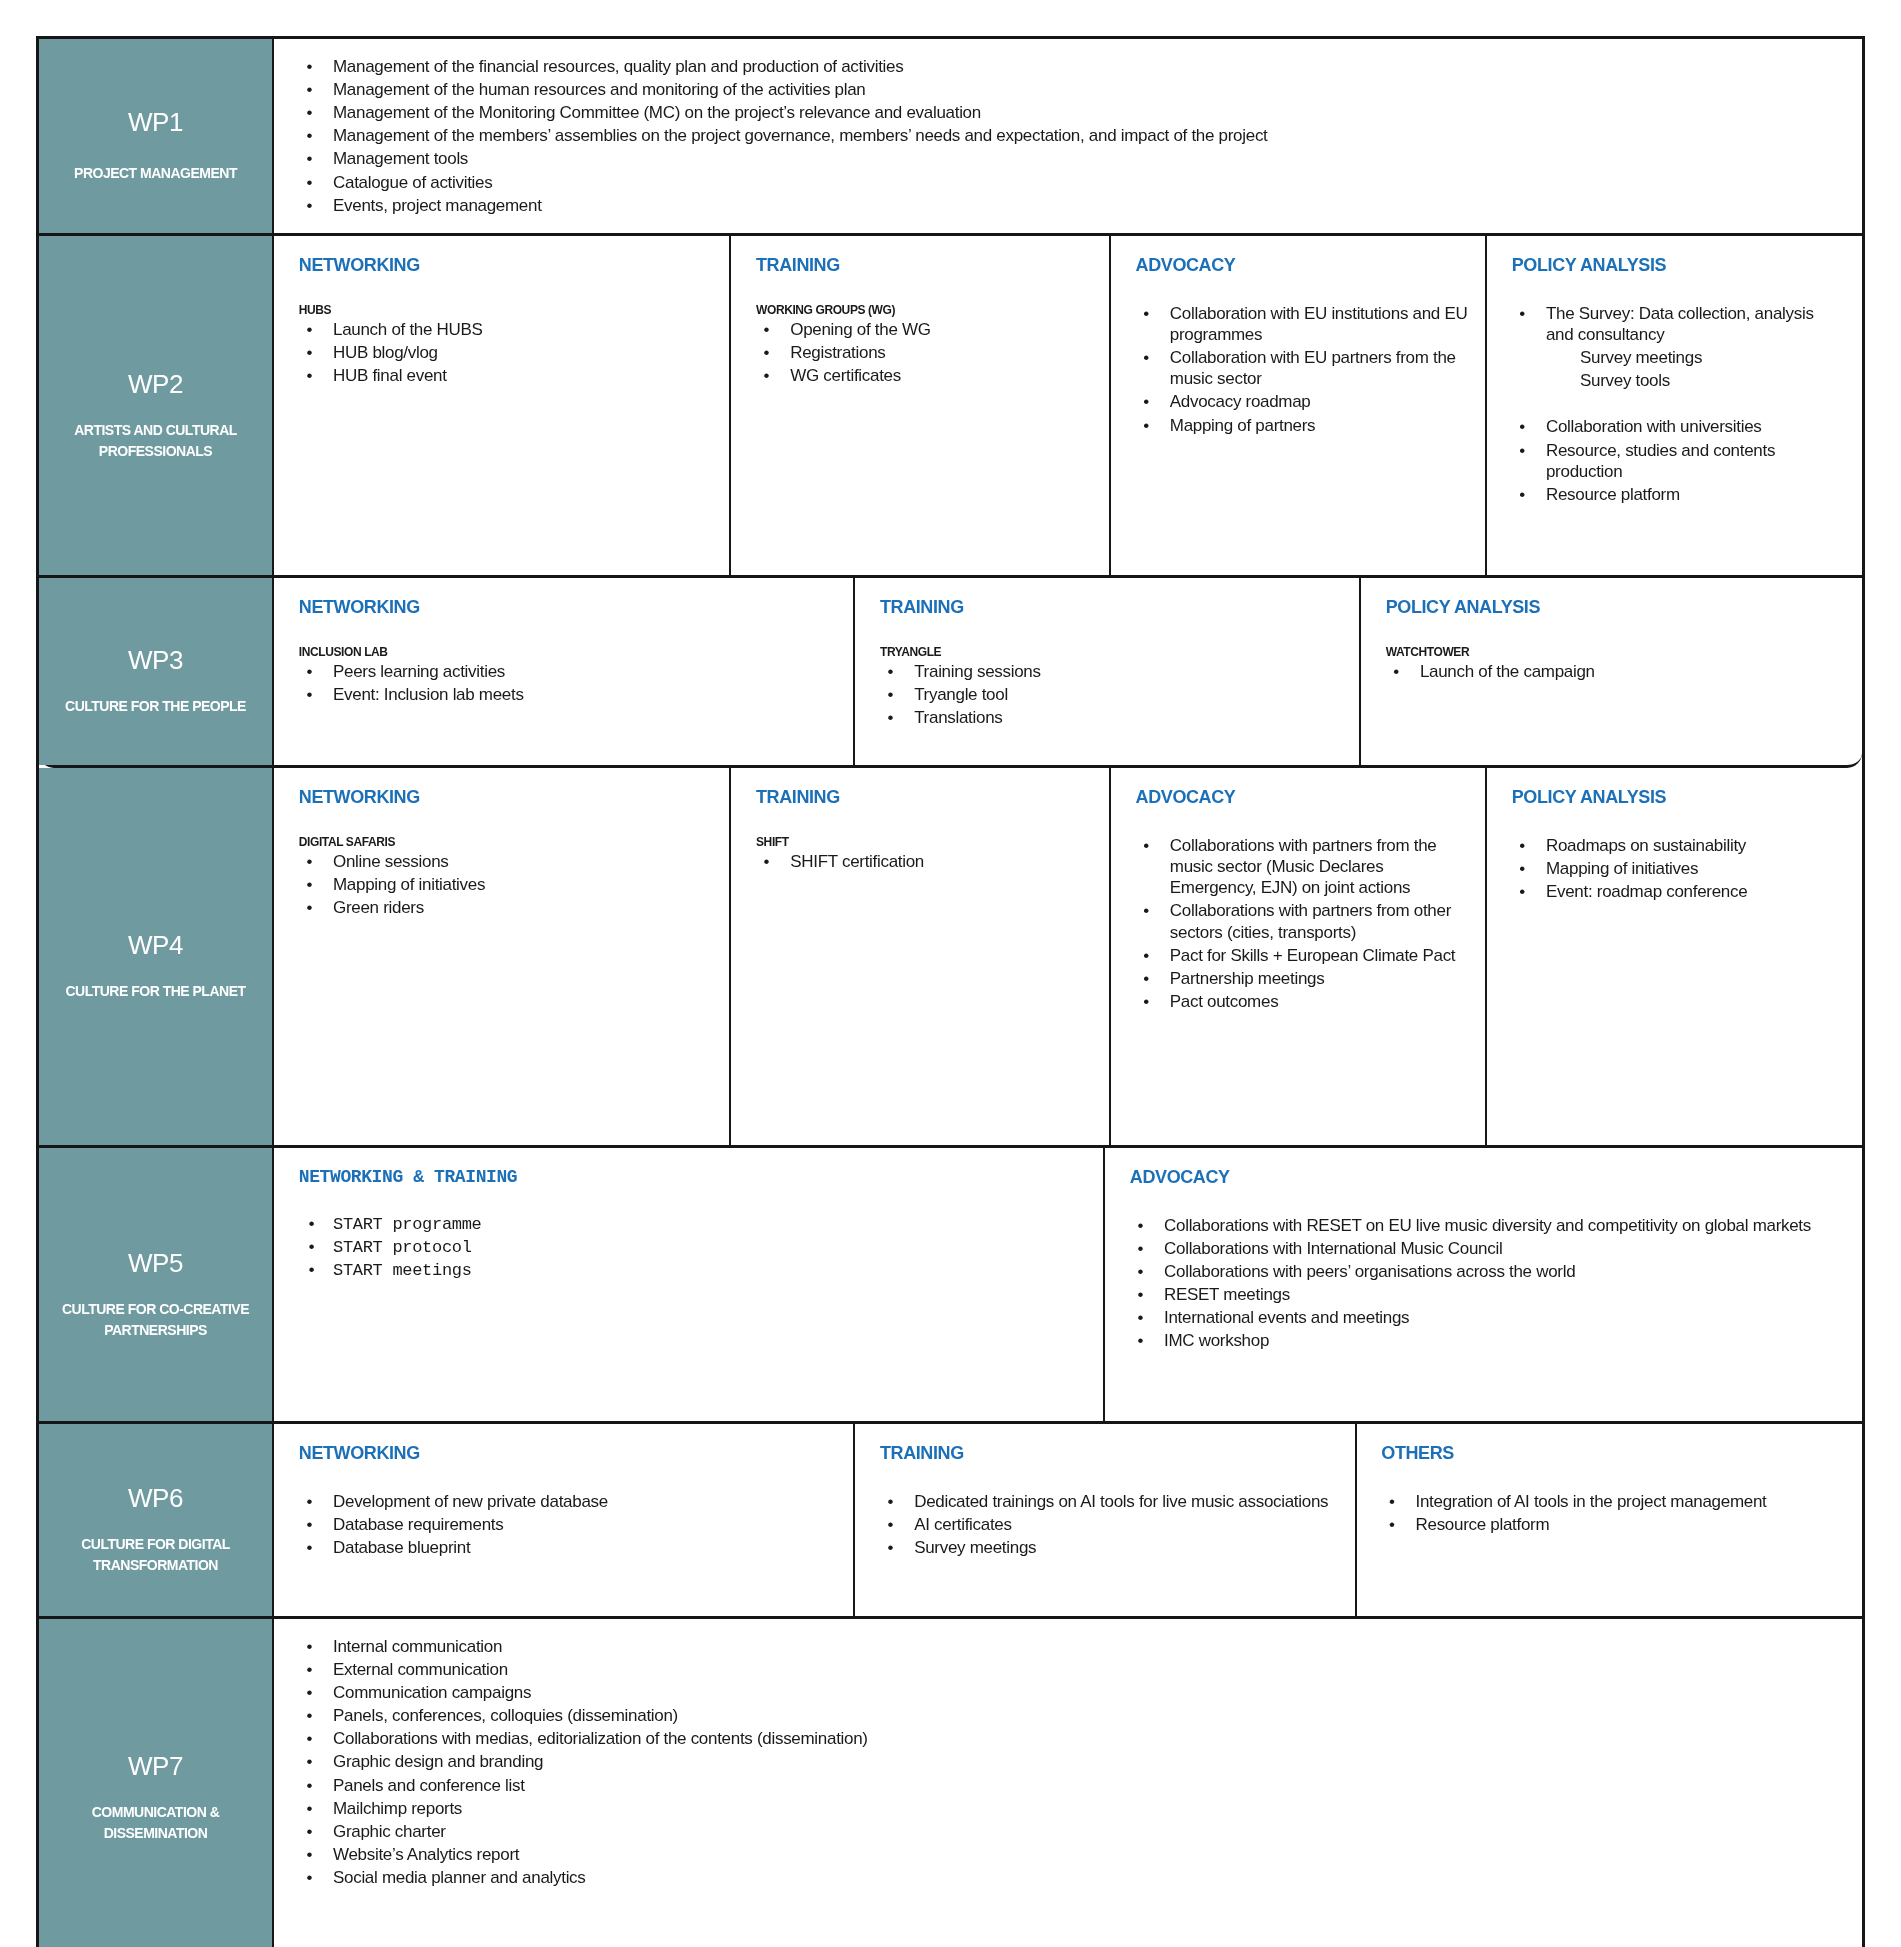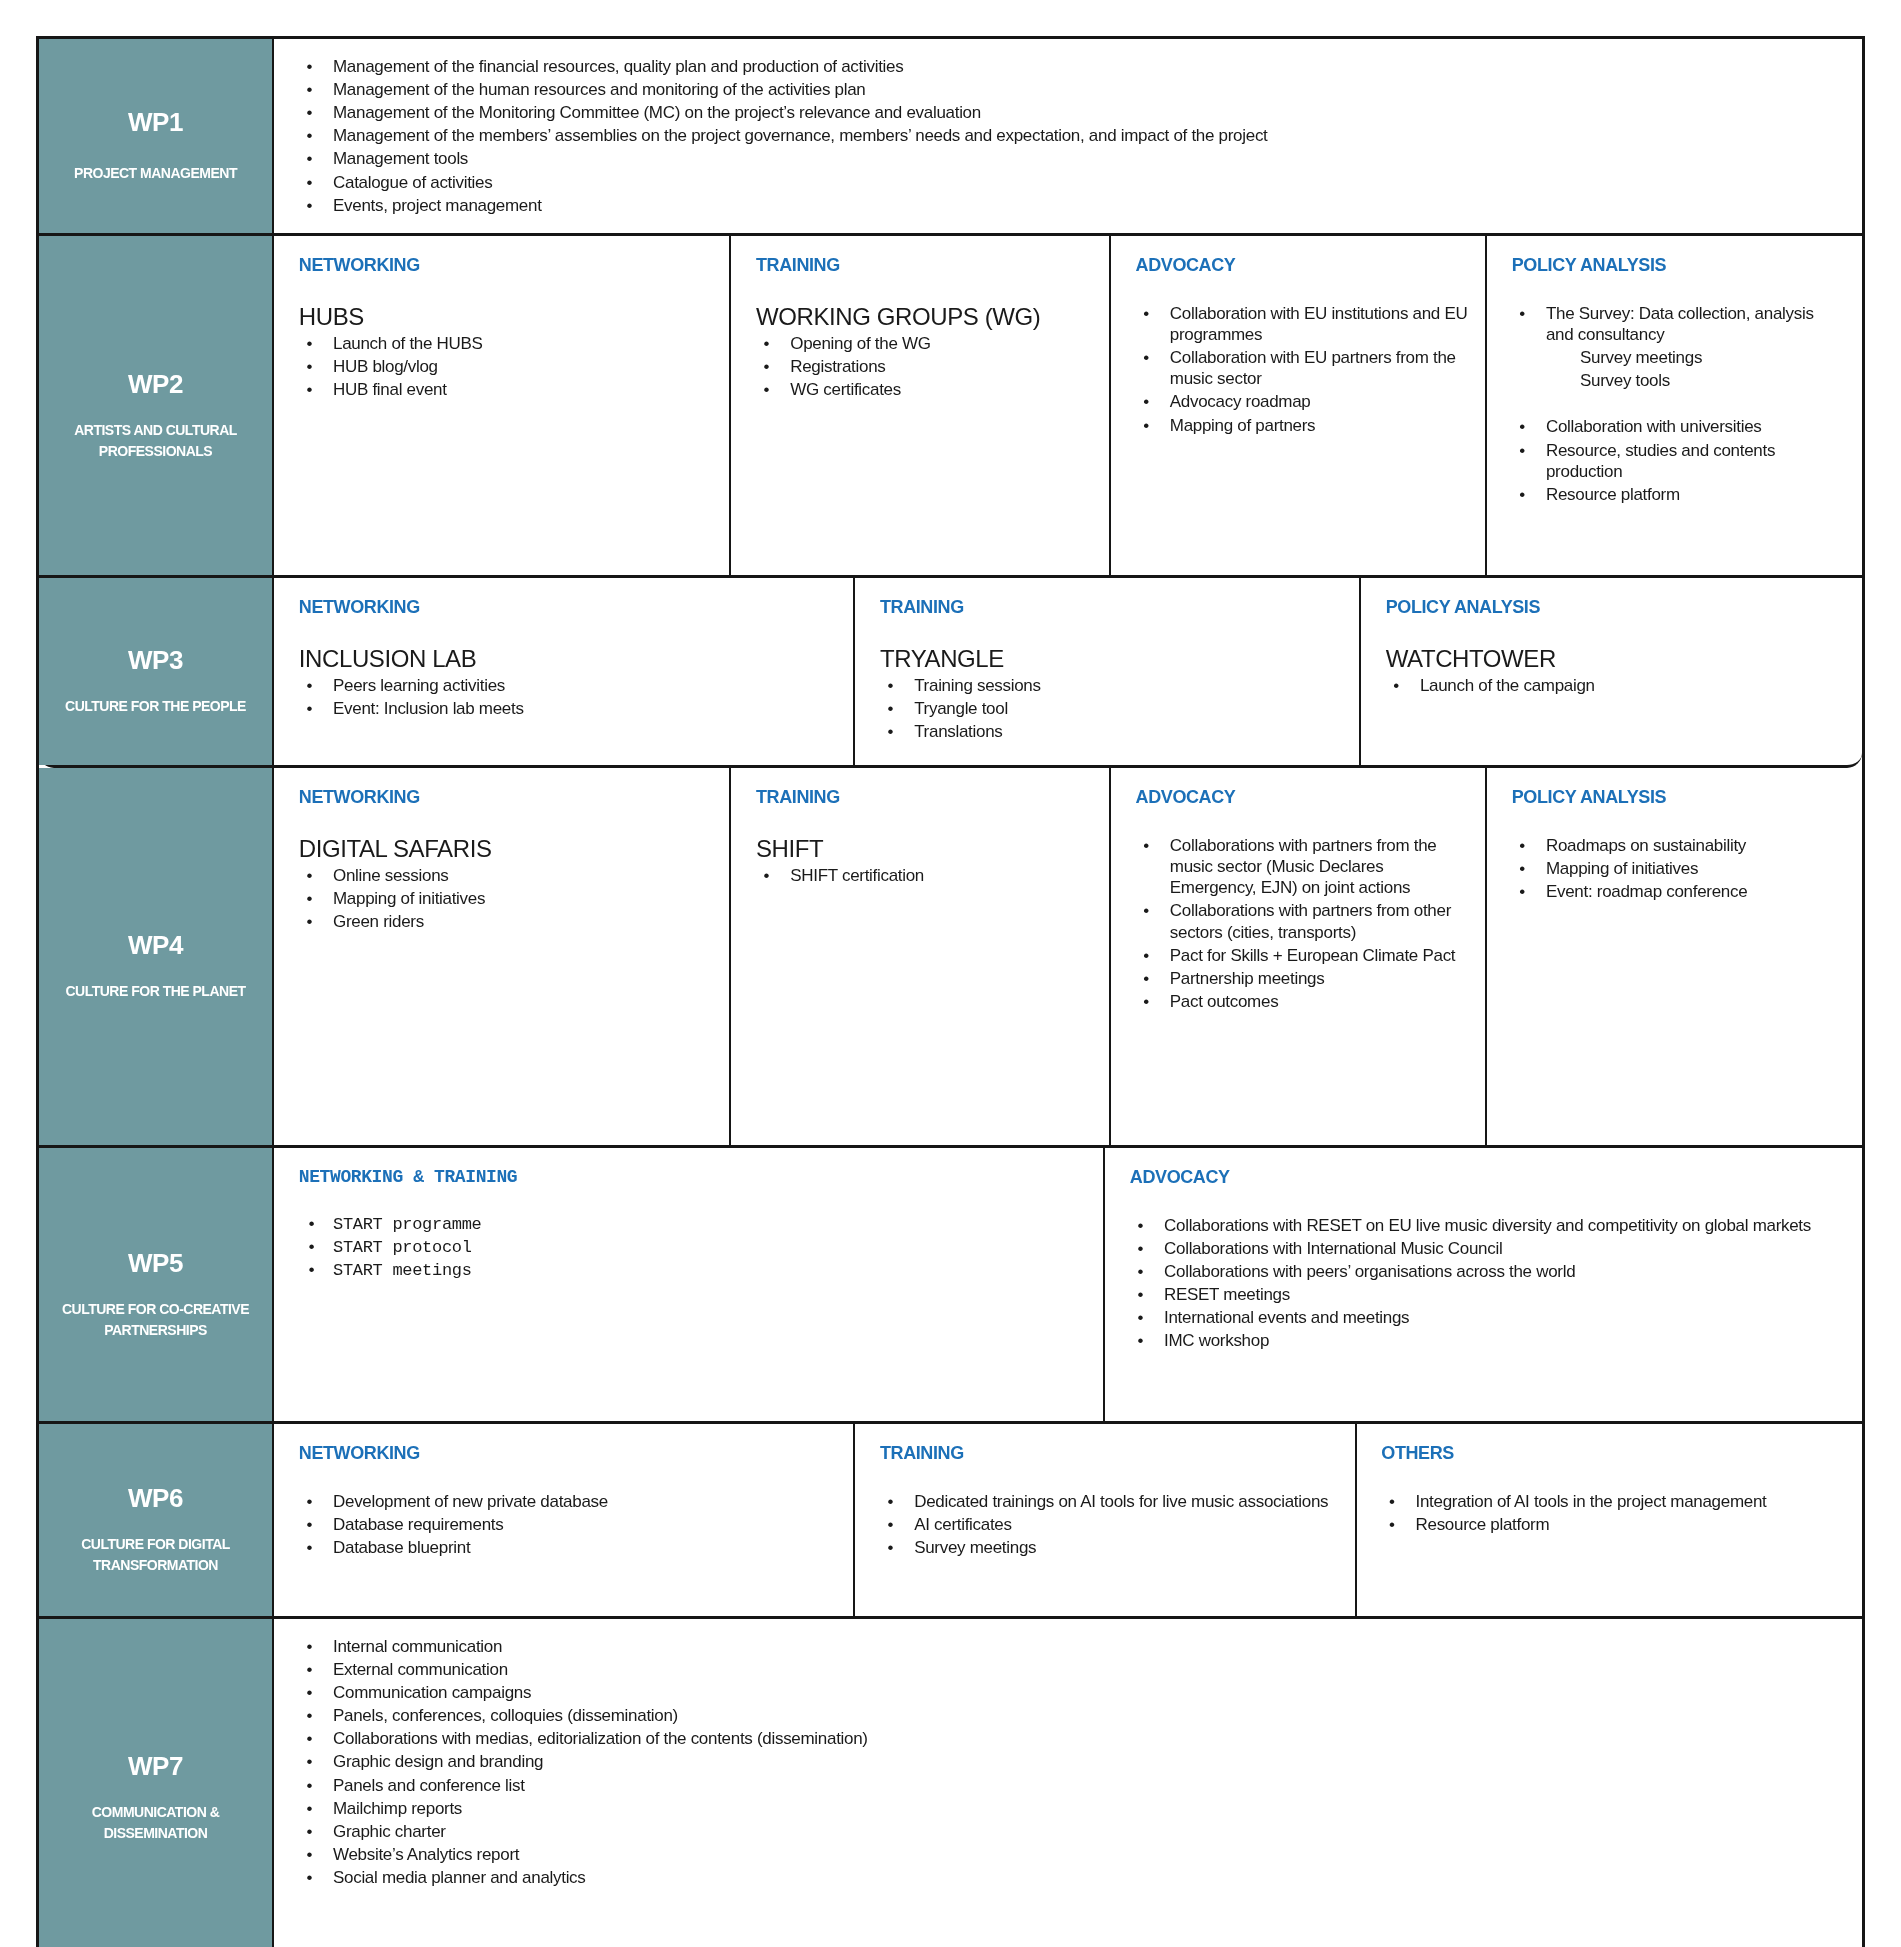--- a/index.html
+++ b/index.html
@@ -33,21 +33,21 @@
     color:#ffffff;
     border-right:2.9px solid var(--border);
     display:flex;flex-direction:column;
     justify-content:center;align-items:center;
     gap:20px;
     text-align:center;
     padding:13.3px 15px;
   }
   .row-wp1 .wp-cell{gap:25px;}
   .wp-num{
-    font-weight:bold;font-size:26px;letter-spacing:-0.5px;margin-top:20px;
+    font-weight:normal;font-size:26px;letter-spacing:-0.5px;margin-top:20px;
   }
   .wp-title{
     font-weight:bold;font-size:14px;line-height:1.5;letter-spacing:-0.5px;
   }
   .content{flex:1;display:flex;min-width:0;}
   .cell{
     padding:15px 17px 15px 21px;
     border-right:2.9px solid var(--border);
     min-width:0;
   }
@@ -55,21 +55,21 @@
   .cell-heading{
     color:var(--blue);
     font-weight:bold;
     font-size:18px;
     letter-spacing:-0.4px;
     margin:3.8px 0 27px 3.8px;
   }
   .group{margin-left:0;}
   .group + .group{margin-top:25px;}
   .group-label{
-    font-weight:normal;font-size:24px;letter-spacing:-0.4px;
+    font-weight:bold;font-size:12px;letter-spacing:-0.4px;
     margin:0 0 1.9px 3.8px;
   }
   .item{
     display:flex;
     font-size:17px;
     line-height:1.25;
     margin:1.9px 0;
   }
   .item .marker{
     flex:0 0 38px;

